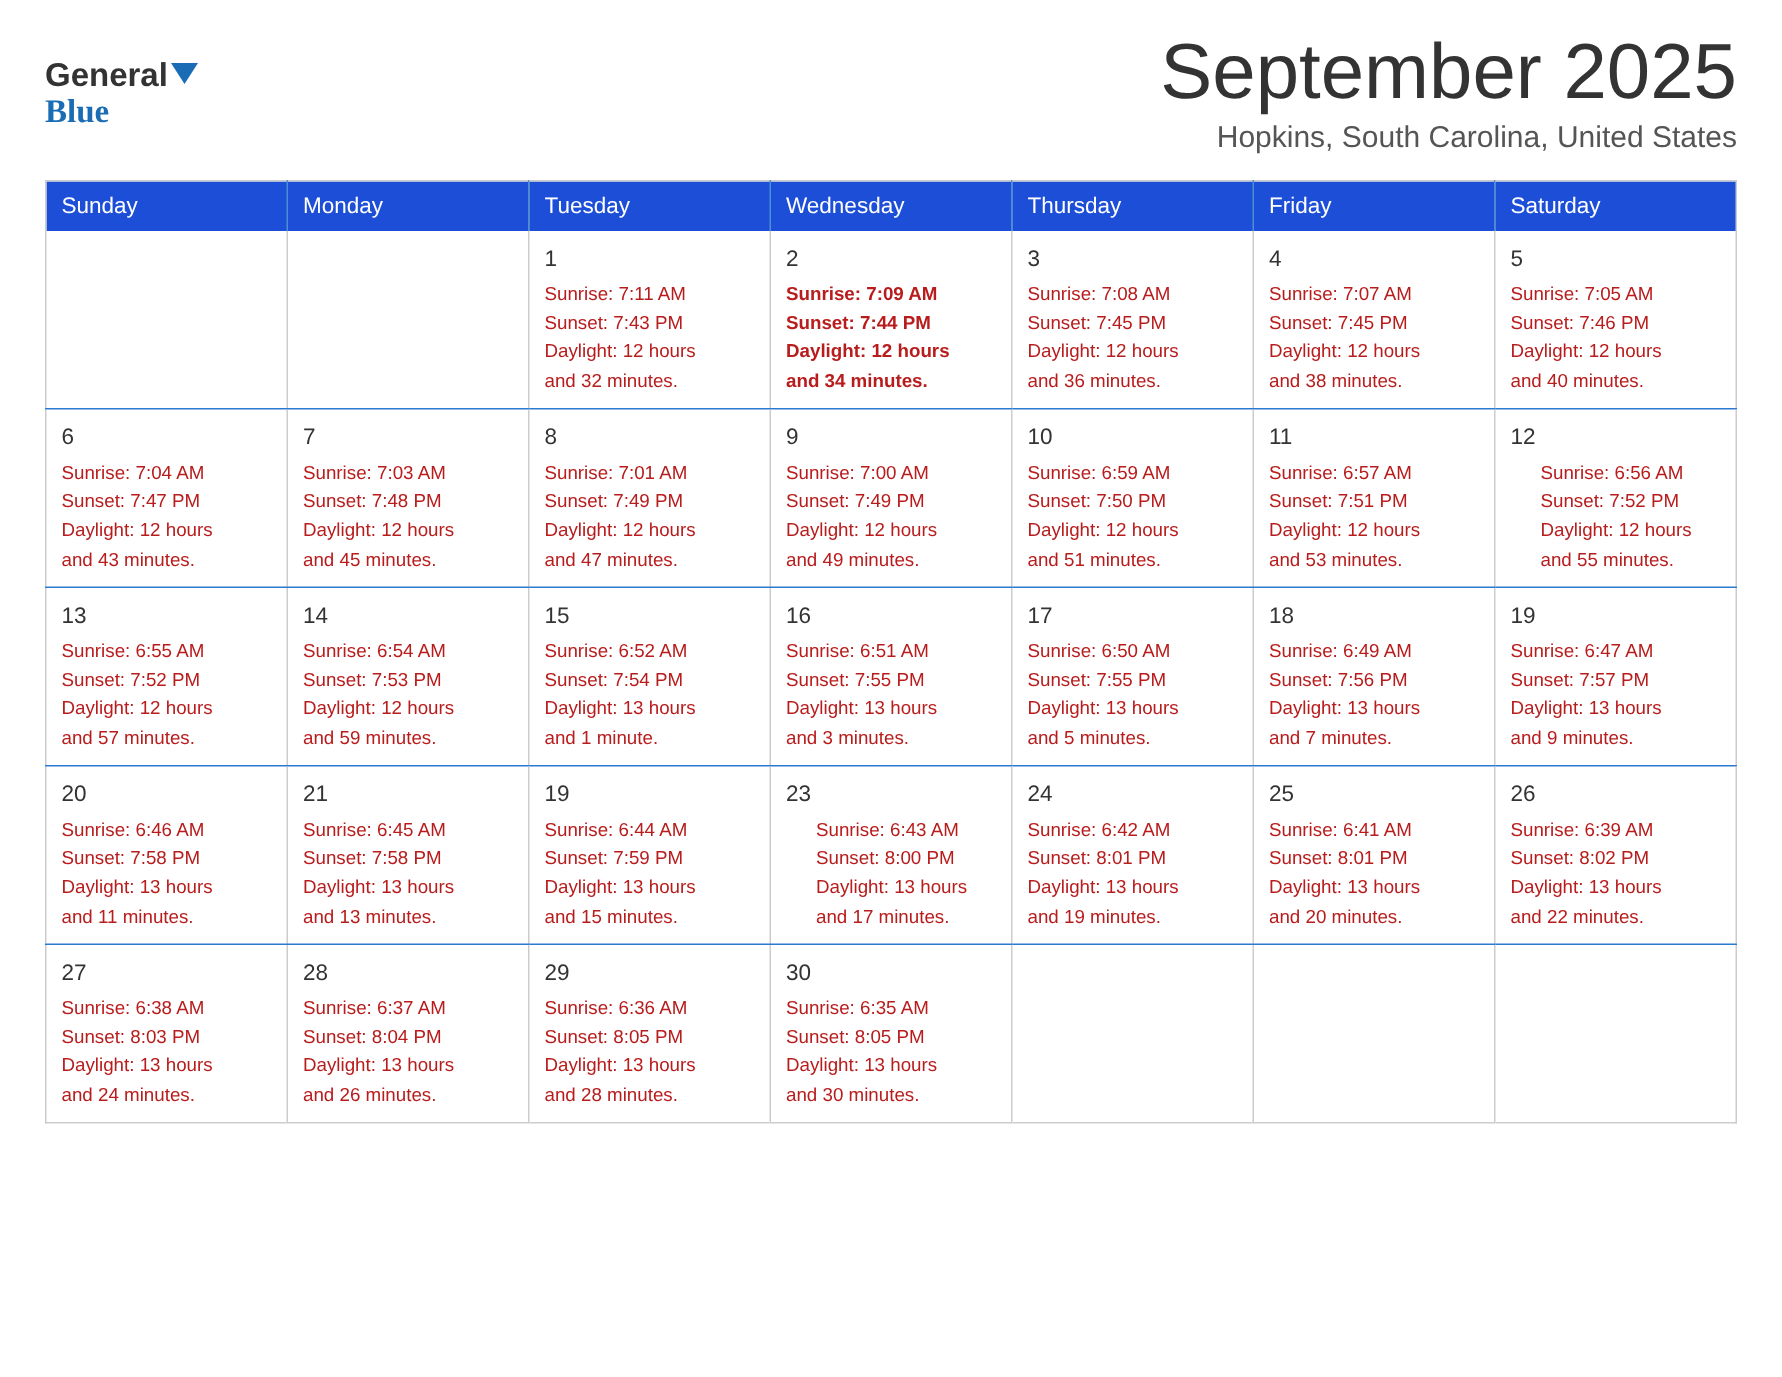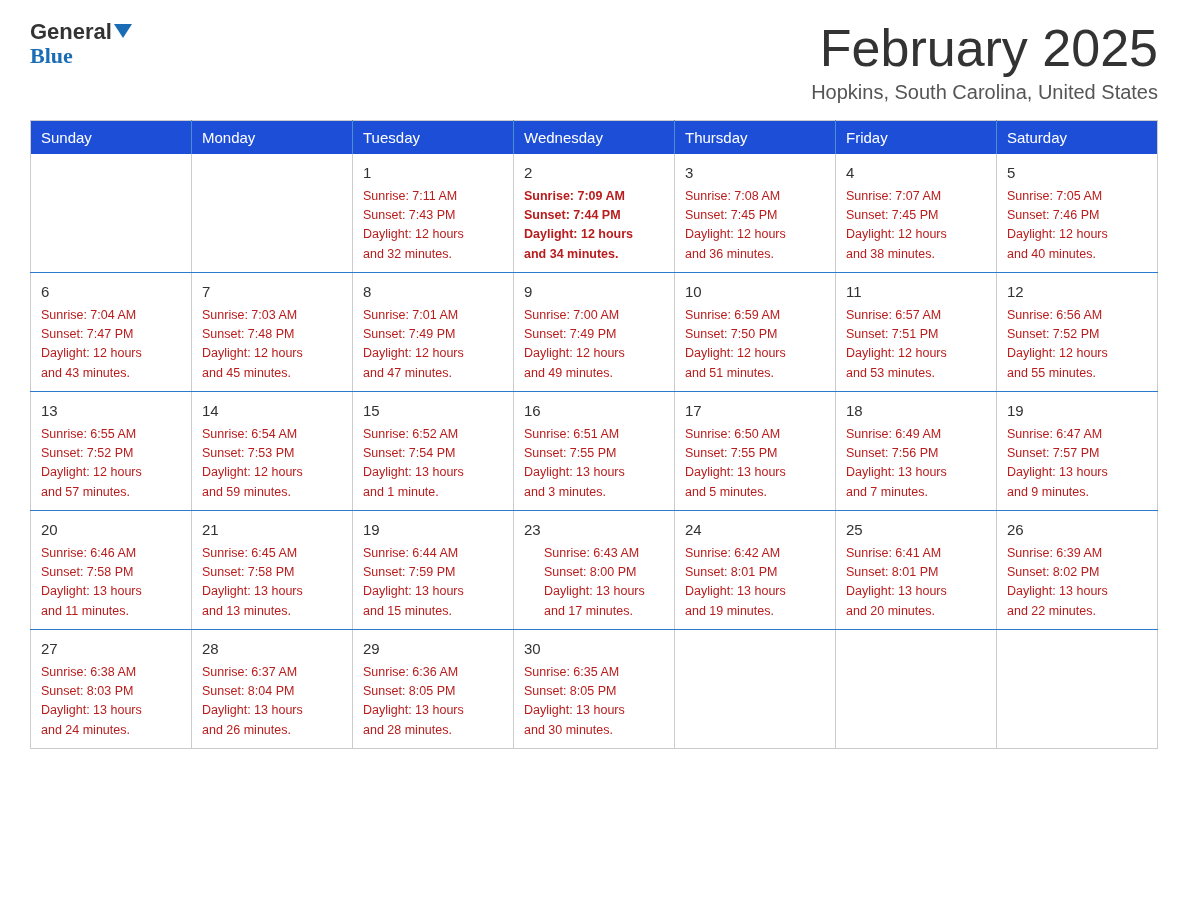--- a/index.html
+++ b/index.html
@@ -7,21 +7,21 @@
       font-family: Arial, sans-serif;
       background: #fff;
       color: #333;
       width: 1188px;
       min-height: 918px;
       padding: 20px 30px;
     }
     .header-section {
       display: flex;
       justify-content: space-between;
-      align-items: flex-start;
+      align-items: center;
       margin-bottom: 16px;
     }
     .logo-area {
       display: flex;
       flex-direction: column;
       align-items: flex-start;
     }
     .logo-text {
       font-size: 22px;
       font-weight: bold;
@@ -110,21 +110,21 @@
 </head>
 <body>
 
 <div class="header-section">
   <div class="logo-area">
     <div class="logo-text">
       General<span class="logo-triangle"></span><br><span class="blue">Blue</span>
     </div>
   </div>
   <div class="title-area">
-    <div class="month-title">February 2025</div>
+    <div class="month-title">September 2025</div>
     <div class="location-subtitle">Hopkins, South Carolina, United States</div>
   </div>
 </div>
 
 <table class="calendar-table">
   <thead>
     <tr>
     <th>Sunday</th>
         <th>Monday</th>
         <th>Tuesday</th>
@@ -212,21 +212,21 @@
         </td>
         <td>
           <span class="day-number">11</span>
           <div class="day-info" style="white-space: pre-line;">Sunrise: 6:57 AM
 Sunset: 7:51 PM
 Daylight: 12 hours
 and 53 minutes.</div>
         </td>
         <td>
           <span class="day-number">12</span>
-          <div class="day-info" style="white-space: pre-line;">Sunrise: 6:56 AM
+          <div class="day-info" style="white-space: pre-line; margin-left: 20px;">Sunrise: 6:56 AM
 Sunset: 7:52 PM
 Daylight: 12 hours
 and 55 minutes.</div>
         </td>
       </tr>
       <tr>
         <td>
           <span class="day-number">13</span>
           <div class="day-info" style="white-space: pre-line;">Sunrise: 6:55 AM
 Sunset: 7:52 PM

